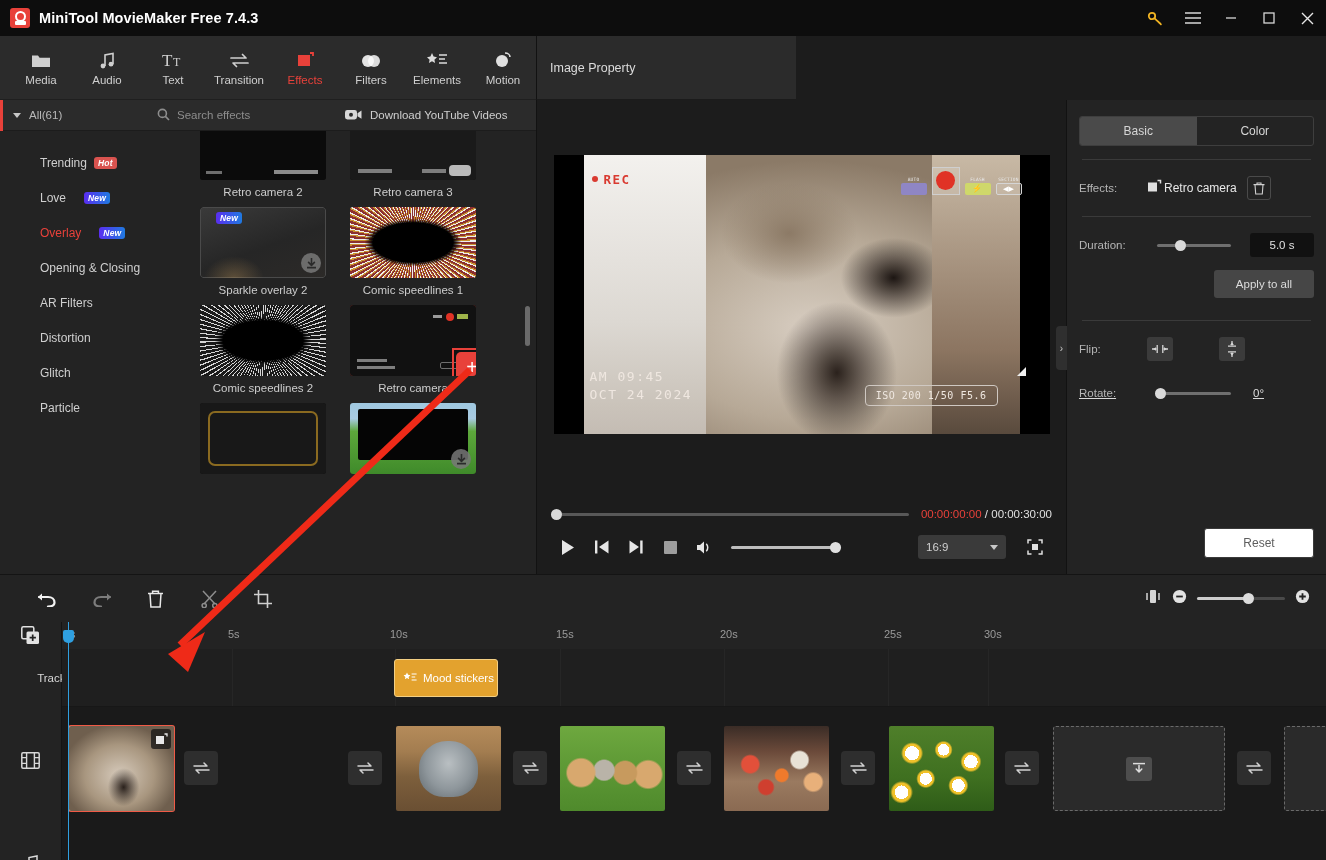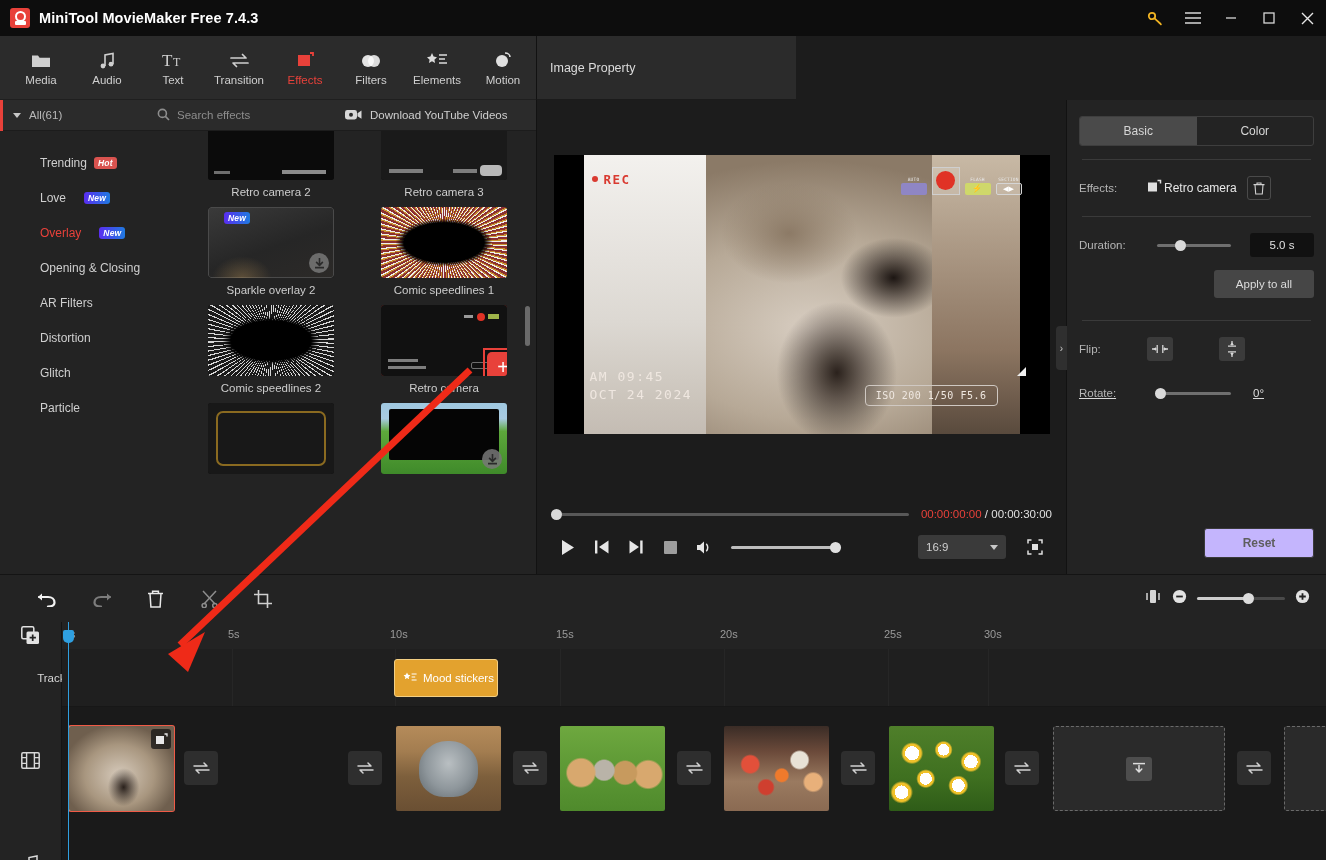--- a/index.html
+++ b/index.html
@@ -81,22 +81,22 @@
     font-size: 12px; color: #cfcfcf; cursor: default; white-space: nowrap;
   }
   .cat.active { color: #e8413a; }
   .badge { font-size: 8.5px; font-style: italic; font-weight: bold; color: #fff;
            padding: 1px 4px 1px 4px; border-radius: 3px; letter-spacing: .2px; }
   .badge.hot { background: #d9534f; }
   .badge.new { background: linear-gradient(90deg,#5a2df0,#1f7ae0); margin-left: 11px; }
 
   .grid-wrap { flex: 1; position: relative; overflow: hidden; }
   .grid {
-    display: grid; grid-template-columns: 126px 126px; gap: 9px 47px;
-    padding: 0 0 0 44px; position: absolute; top: -22px; left: 16px;
+    display: grid; grid-template-columns: 126px 126px; gap: 9px 24px;
+    padding: 0 0 0 44px; position: absolute; top: -22px; left: 8px;
   }
   .cell { width: 126px; }
   .thumb {
     width: 126px; height: 71px; border-radius: 3px; position: relative;
     overflow: hidden; background: #121212; cursor: default;
   }
   .thumb.sel { outline: 1.5px solid #e8413a; outline-offset: -1px; }
   .cellname { font-size: 11.5px; color: #cdcdcd; text-align: center; margin-top: 6px; }
   .dlbtn {
     position: absolute; right: 5px; bottom: 5px; width: 20px; height: 20px;
@@ -226,23 +226,23 @@
   .numbox { margin-left: auto; width: 64px; height: 24px; background: #111; border-radius: 3px;
             display: flex; align-items: center; justify-content: center;
             font-size: 11.5px; color: #e0e0e0; }
   .applyall { margin: 10px 0 0 auto; width: 100px; height: 28px; background: #464646;
               border-radius: 3px; display: flex; align-items: center; justify-content: center;
               font-size: 11.5px; color: #dcdcdc; }
   .flipbtn { width: 26px; height: 24px; background: #3b3b3b; border-radius: 3px;
              display: flex; align-items: center; justify-content: center; }
   .rotnum { margin-left: 22px; font-size: 11.5px; color: #dedede; }
   .resetwrap { padding: 0 12px 16px 12px; display: flex; justify-content: flex-end; }
-  .resetbtn { width: 110px; height: 30px; background: #c4b5fd; border: 1px solid #3a3a3a;
+  .resetbtn { width: 110px; height: 30px; background: #ffffff; border: 1px solid #3a3a3a;
               border-radius: 3px; display: flex; align-items: center; justify-content: center;
-              font-size: 12px; color: #5e5e5e; font-weight: bold; }
+              font-size: 12px; color: #5e5e5e; }
   .collapse-tab { position: absolute; left: -11px; top: 226px; width: 11px; height: 44px;
                   background: #2f2f2f; border-radius: 4px 0 0 4px; display: flex;
                   align-items: center; justify-content: center; color: #c8c8c8; font-size: 10px; }
 
   
   .tl-toolbar { height: 48px; background: #232323; display: flex; align-items: center;
                 padding-left: 20px; border-top: 1px solid #141414; flex: none; }
   .tlb { width: 54px; height: 30px; display: flex; align-items: center; justify-content: center; }
   .tlb-sp { flex: 1; }
   .zoomgrp { display: flex; align-items: center; gap: 10px; padding-right: 16px; }

